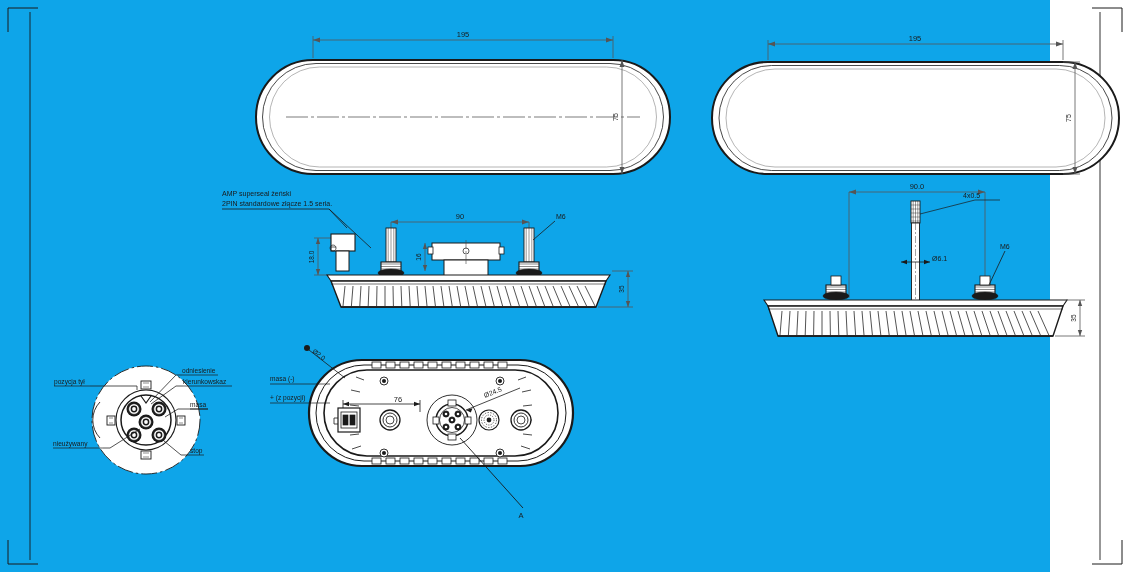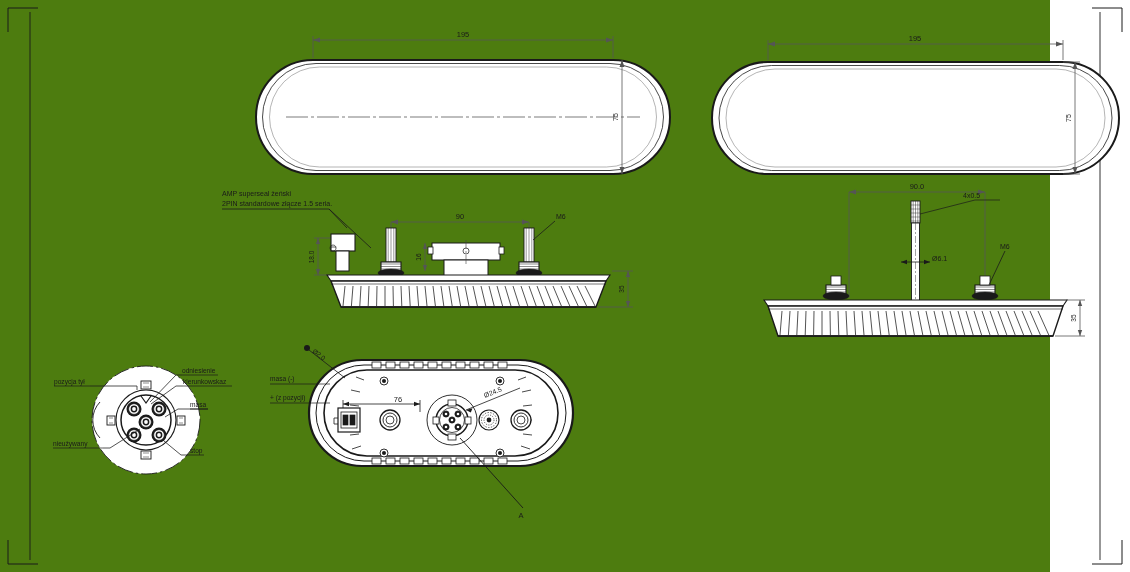--- a/index.html
+++ b/index.html
@@ -1,18 +1,18 @@
 <!DOCTYPE html>
 <html><head>
 <meta charset="utf-8">
 <style>
   html,body{margin:0;padding:0;background:#ffffff;}
   body{width:1130px;height:572px;overflow:hidden;
        font-family:"Liberation Sans",sans-serif;color:#1a1a1a;}
-  #sheet{position:relative;width:1050px;height:572px;background:#4d7c0f;}
+  #sheet{position:relative;width:1050px;height:572px;background:#0ea5e9;}
   svg{display:block;}
   text{font-family:"Liberation Sans",sans-serif;fill:#1a1a1a;}
 </style>
 </head>
 <body>
 
 <div id="sheet">
 <svg width="1130" height="572" viewBox="0 0 1130 572">
 
   <g stroke="#1a1a1a" stroke-width="1" fill="none">

